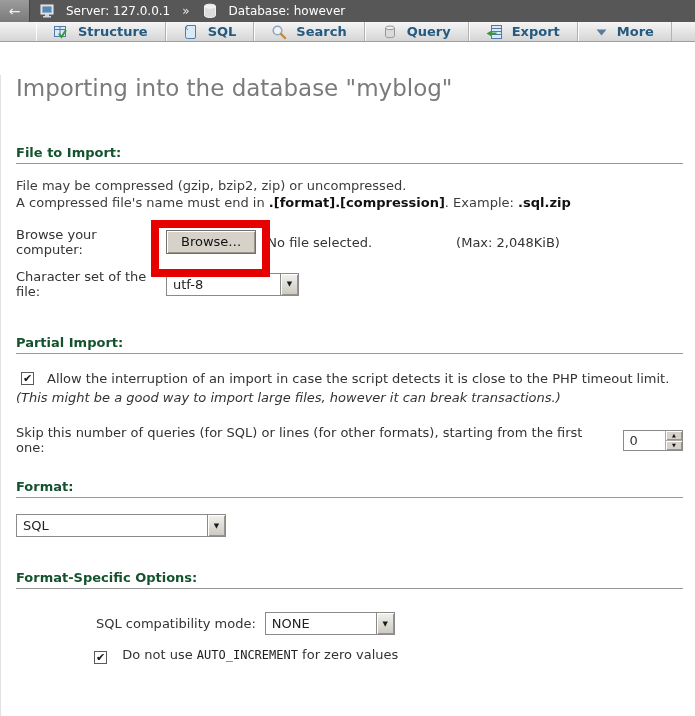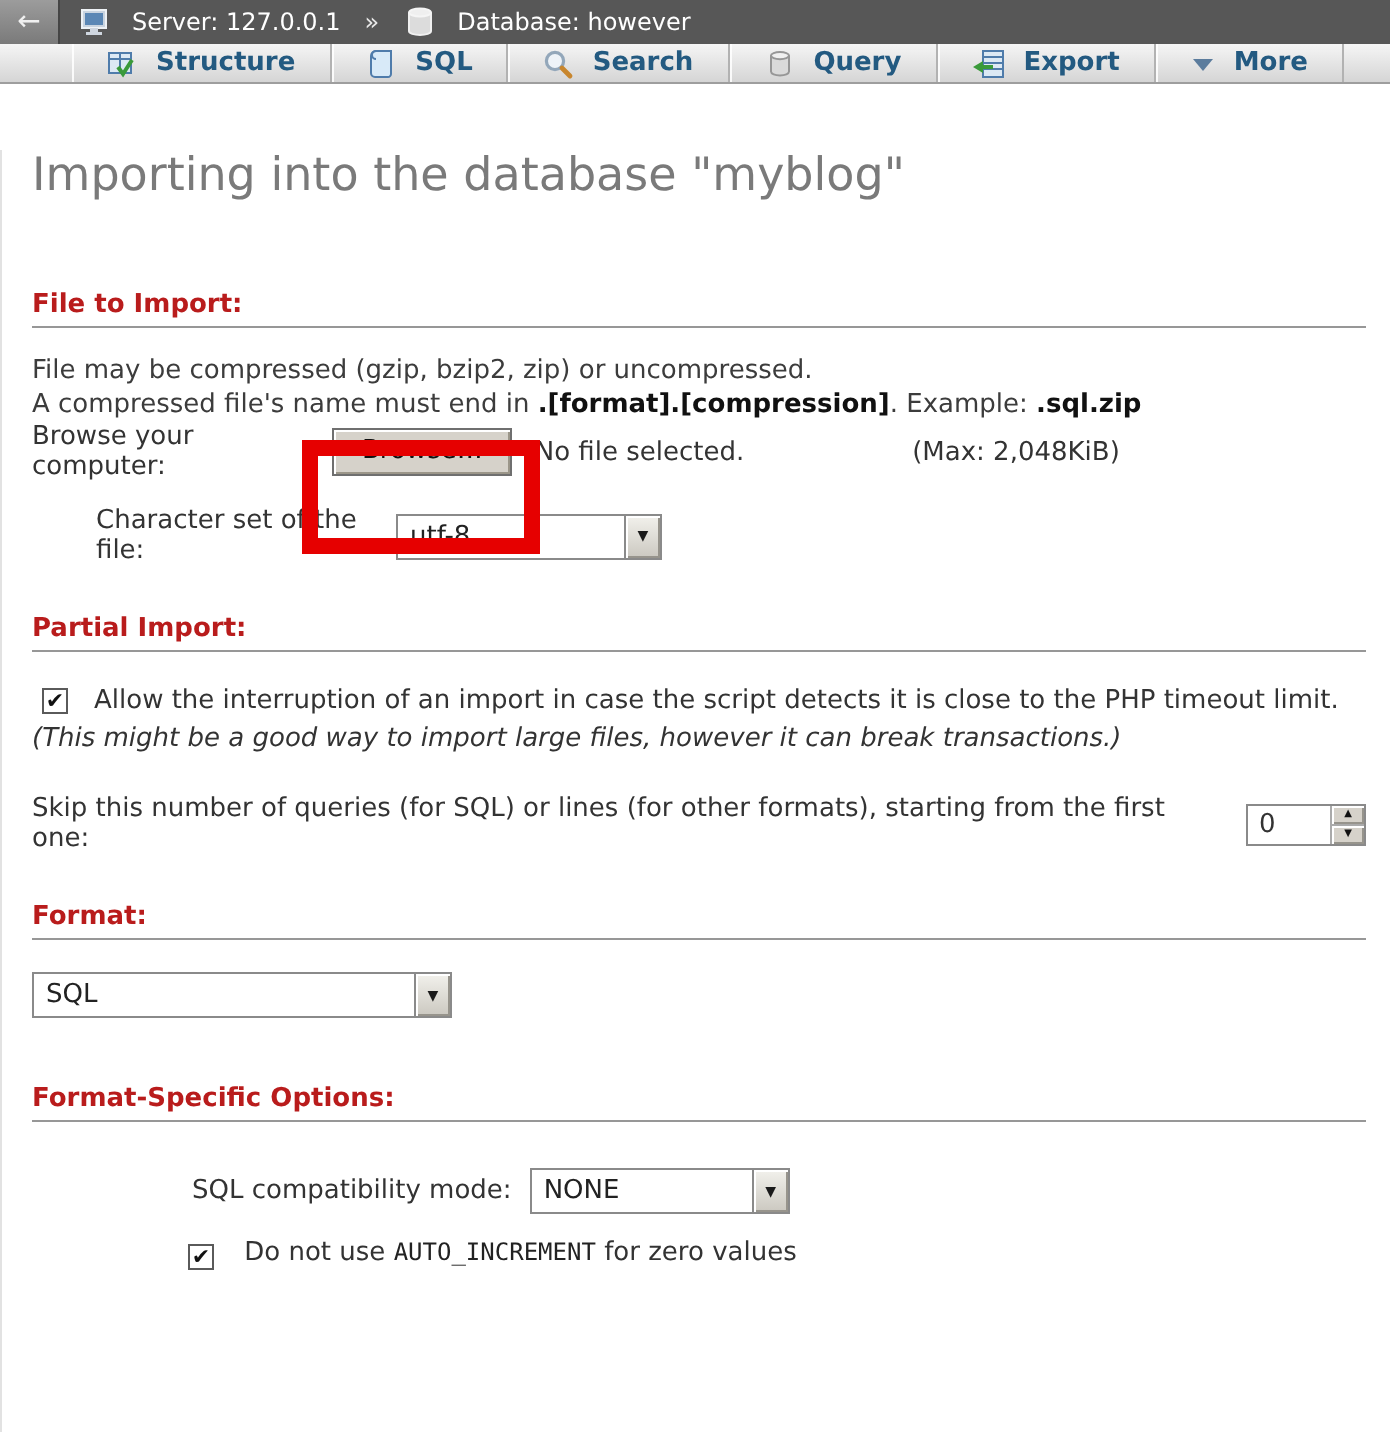--- a/index.html
+++ b/index.html
@@ -34,42 +34,42 @@
     cursor: pointer; white-space: nowrap;
   }
   .tab.active { background: #fff; margin-bottom: -1px; }
   .tab-filler { flex: 1; }
   .tab svg { flex: 0 0 auto; }
 
   
   .content { padding: 0 12px 0 15px; border-left: 1px solid #e2e2e2; min-height: 656px; }
   .page-title { margin: 33px 0 0; font-weight: normal; font-size: 23px; color: #7a7a7a; }
   .section-heading {
-    font-weight: bold; font-size: 13px; color: #b91c1c;
+    font-weight: bold; font-size: 13px; color: #14532d;
     border-bottom: 1px solid #979797; padding-bottom: 3px;
   }
   .mt-file { margin-top: 44px; }
-  .mt-partial { margin-top: 24px; }
+  .mt-partial { margin-top: 36px; }
   .mt-format { margin-top: 24px; }
   .mt-fso { margin-top: 33px; }
   .desc { margin-top: 13px; line-height: 17px; color: #3c3c3c; }
   .desc b { color: #111; }
 
   .row { display: flex; align-items: center; }
-  .browse-row { }
+  .browse-row { margin-top: 16px; }
   .browse-label { width: 150px; flex: 0 0 auto; }
   .browse-btn {
     padding: 3px 14px 4px; font-size: 13px; color: #111;
     background: #d6d2ca; border: 1px solid #6f6f6f;
     box-shadow: inset 1px 1px 0 #fff, inset -1px -1px 0 #9b9689;
     cursor: pointer; font-family: inherit;
   }
   .nofile { margin-left: 11px; }
   .maxsize { margin-left: 84px; }
-  .charset-row { margin-top: 12px; margin-left: 32px; }
+  .charset-row { margin-top: 12px; }
   .charset-label { width: 150px; flex: 0 0 auto; }
 
   
   .sel {
     display: inline-flex; align-items: stretch; background: #fff;
     border: 1px solid #8a8a8a; height: 23px; cursor: pointer;
   }
   .sel .val { flex: 1; padding: 3px 6px 0; font-size: 13px; color: #222; overflow: hidden; white-space: nowrap; }
   .sel .arrow {
     width: 18px; flex: 0 0 auto;

